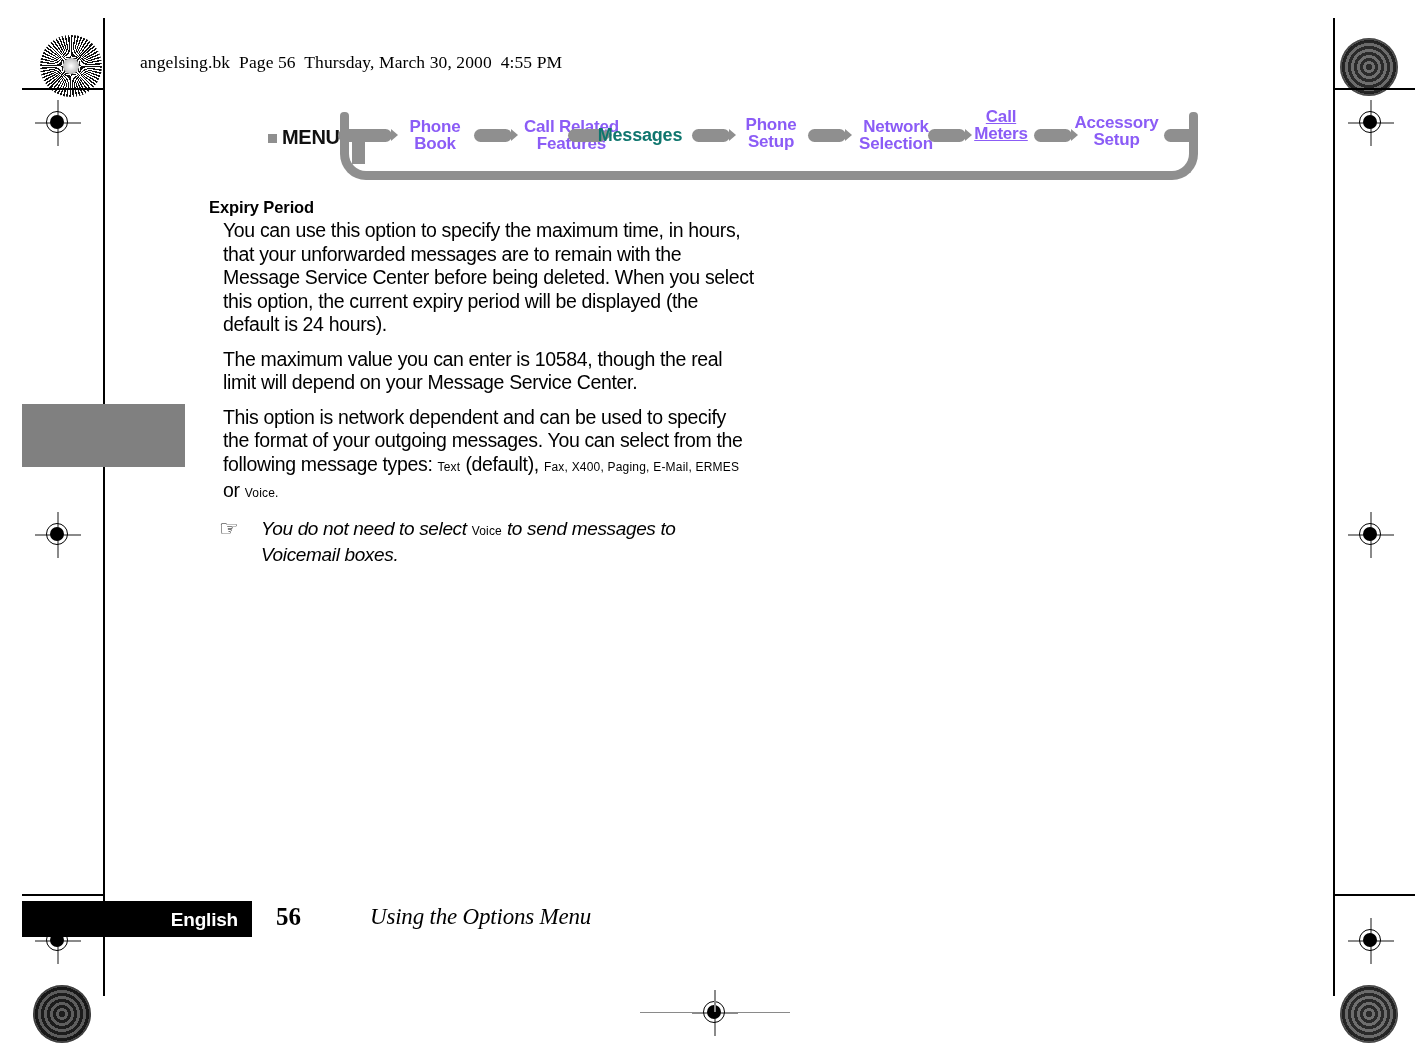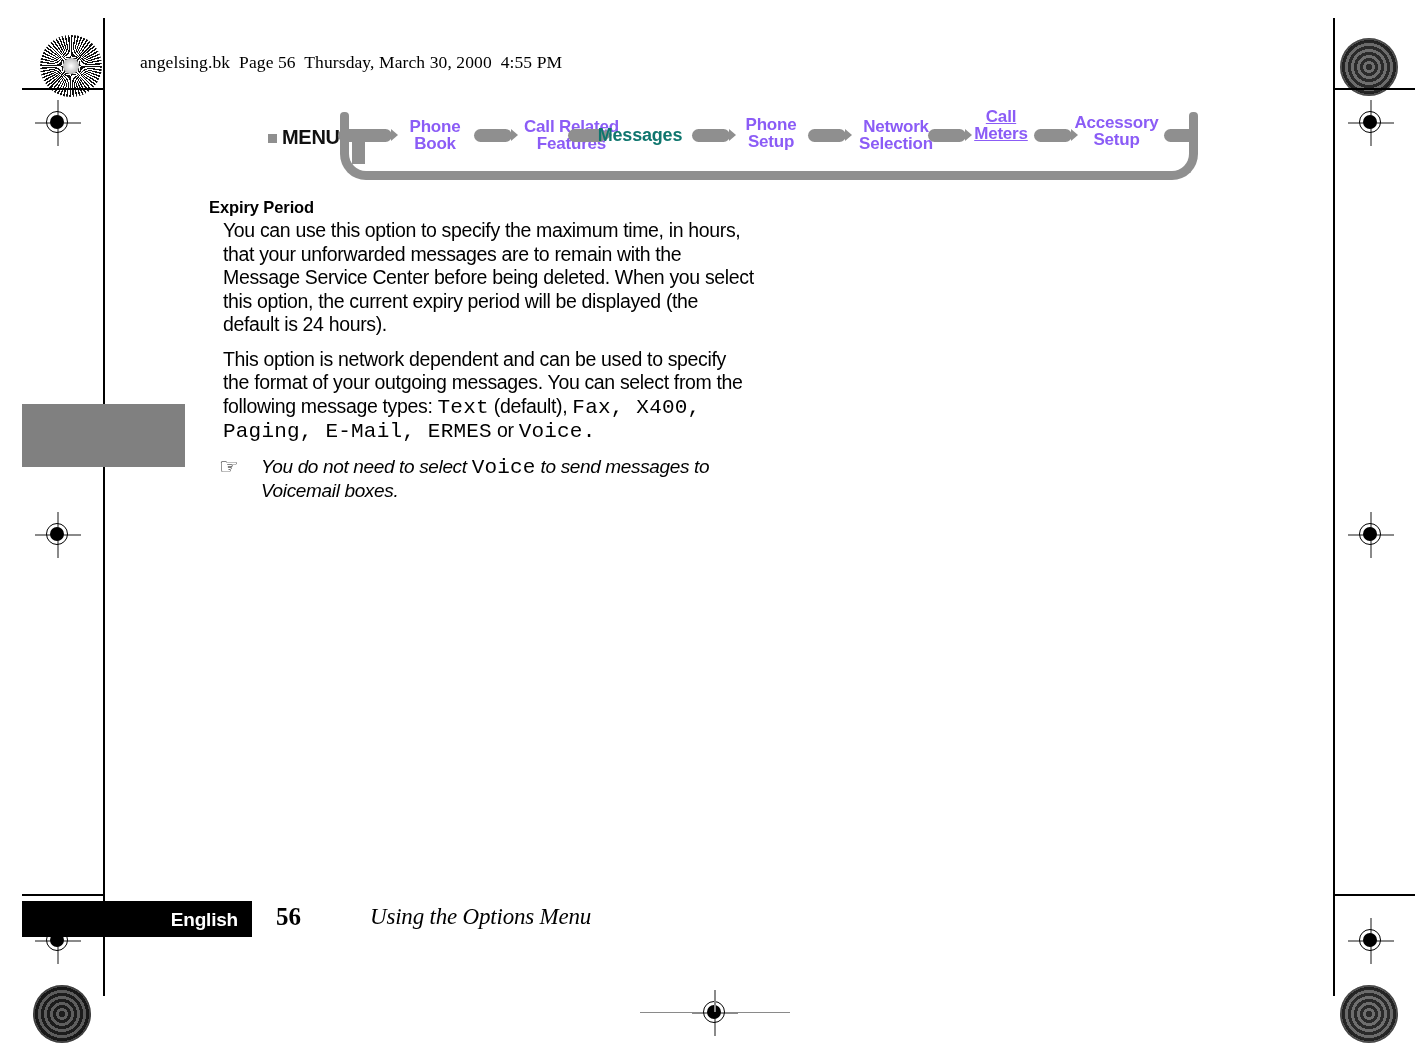--- a/index.html
+++ b/index.html
@@ -220,22 +220,22 @@
   }
   p.body-para {
     margin: 0 0 11px 0;
     padding-left: 14px;
     font-size: 19.5px;
     line-height: 23.5px;
     color: #000;
     letter-spacing: -0.35px;
   }
   .mono {
-    font-family: Liberation Mono, monospace;
-    font-size: 21px;
+    font-family: Liberation Sans, sans-serif;
+    font-size: 12px;
     letter-spacing: 0.2px;
   }
   .note {
     position: relative;
     margin: 8px 0 0 0;
     padding-left: 52px;
     font-size: 19px;
     line-height: 23.5px;
     font-style: italic;
     color: #000;
@@ -393,20 +393,21 @@
 Setup</div>
   <div class="nav-conn" style="left:896px; top:21px; width:34px; border-radius:7px 0 0 7px;"></div>
 </div>
 
 <div id="index-tab"></div>
 
 <div id="content">
 
   <h3 class="sec-head">Expiry Period</h3>
   <p class="body-para">You can use this option to specify the maximum time, in hours, that your unforwarded messages are to remain with the Message Service Center before being deleted. When you select this option, the current expiry period will be displayed (the default is 24 hours).</p>
+  <p class="body-para">The maximum value you can enter is 10584, though the real limit will depend on your Message Service Center.</p>
 
   <p class="body-para">
     <span>This option is network dependent and can be used to specify the format of your outgoing messages. You can select from the following message types: </span><span class="mono">Text</span><span> (default), </span><span class="mono">Fax</span><span class="mono">, </span><span class="mono">X400</span><span class="mono">, </span><span class="mono">Paging</span><span class="mono">, </span><span class="mono">E-Mail</span><span class="mono">, </span><span class="mono">ERMES</span><span> or </span><span class="mono">Voice</span><span class="mono">.</span>
   </p>
 
   <p class="note">
     <span class="note-icon">☞</span><span>You do not need to select </span><span class="mono">Voice</span><span> to send messages to Voicemail boxes.</span>
   </p>
 </div>
 

